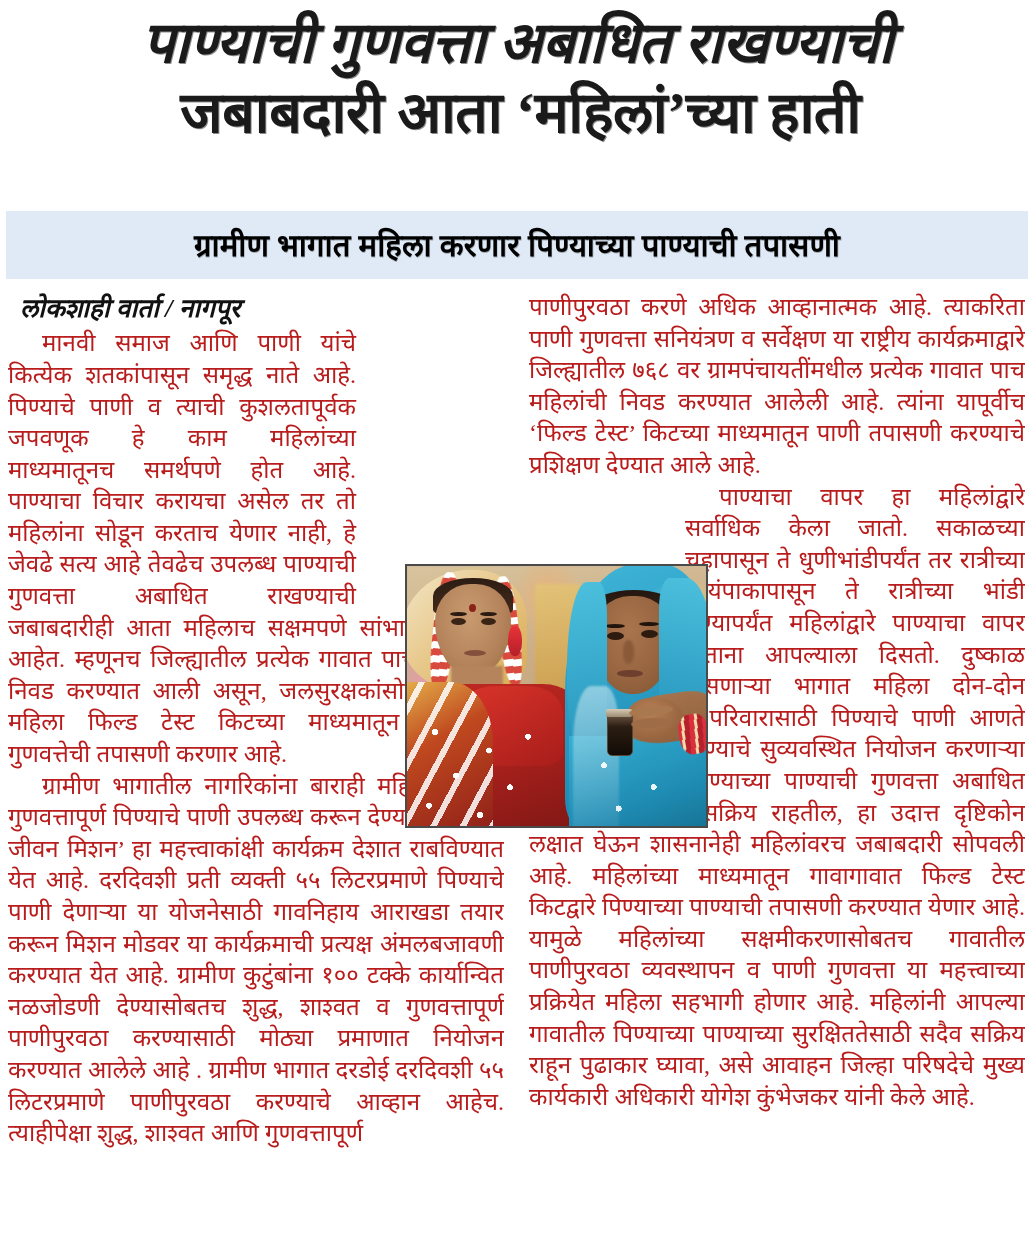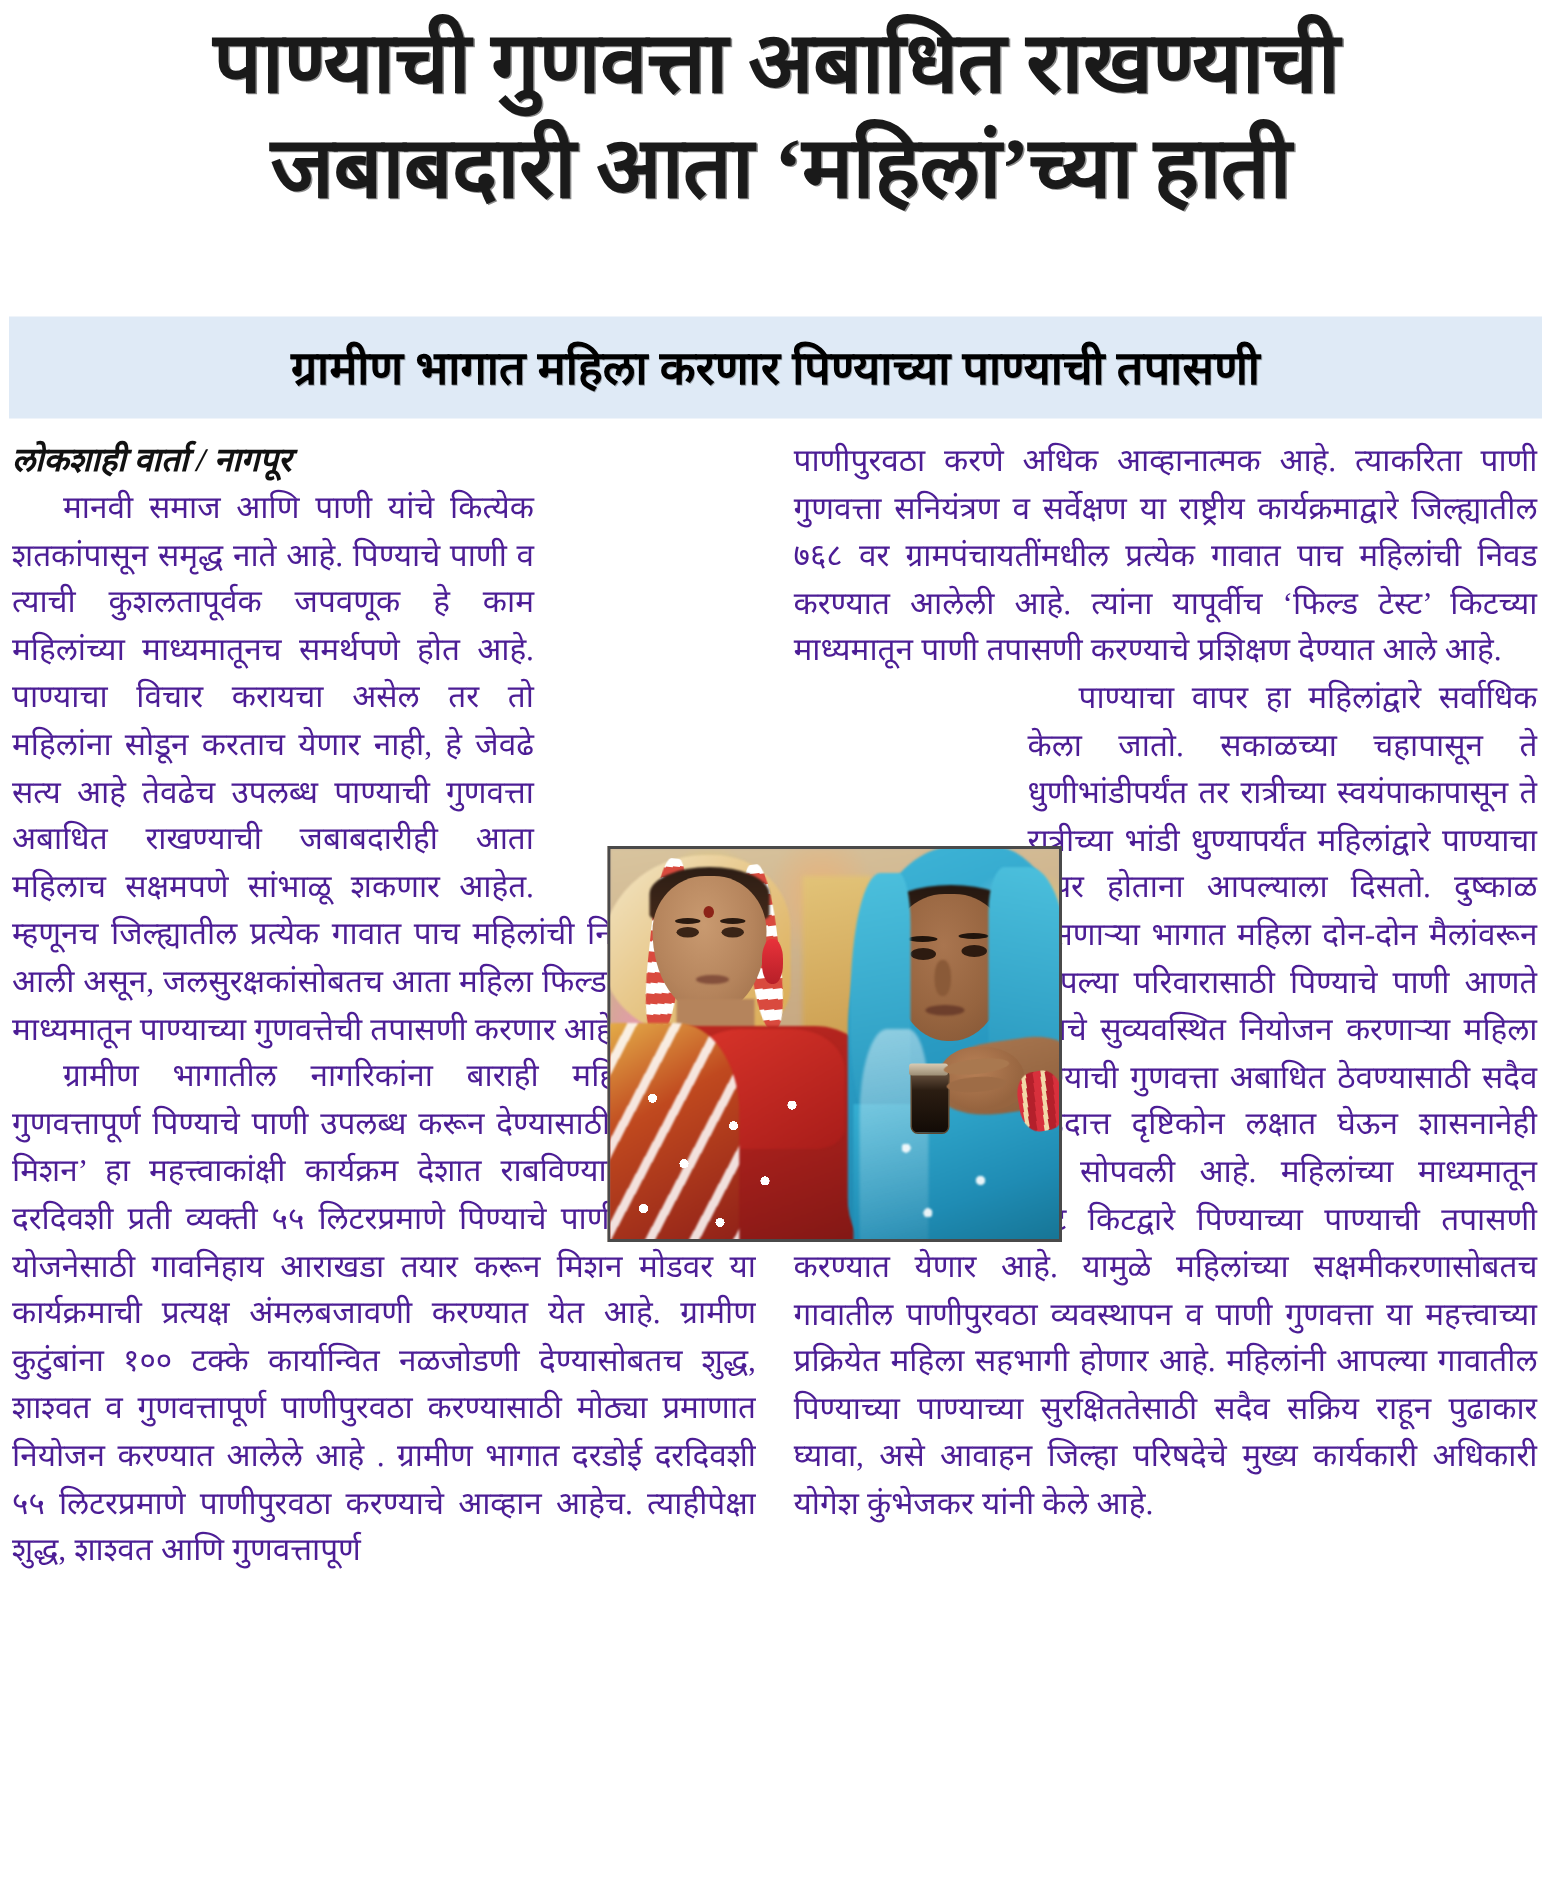--- a/index.html
+++ b/index.html
@@ -29,21 +29,21 @@
     font-size: 57px;
     line-height: 1.22;
     letter-spacing: -0.4px;
     color: #1a1a1a;
     text-shadow: 1px 1px 0 rgba(0,0,0,0.45);
   }
   .headline-line {
     display: block;
     white-space: nowrap;
   }
-  .headline-line.l1 { padding-left: 4px; }
+  .headline-line.l1 { padding-left: 4px; font-style: italic; }
   .headline-line.l2 { padding-left: 10px; }
 
   
   .subhead-band {
     position: absolute;
     left: 6px;
     top: 211px;
     width: 1022px;
     height: 68px;
     background: #dfeaf6;
@@ -77,35 +77,35 @@
     height: 959px;
     overflow: hidden;
   }
   .col-left  { left: 0; }
   .col-right { left: 521px; }
 
   .byline {
     font-family: "Liberation Serif", "DejaVu Serif", serif;
     font-weight: 700;
     font-style: italic;
-    font-size: 22px;
+    font-size: 26px;
     line-height: 1.32;
-    margin: 0 0 2px 0;
+    margin: 0 0 2px 12px;
     color: #111;
   }
 
   p.para {
     margin: 0;
     font-family: "Liberation Serif", "DejaVu Serif", serif;
-    font-size: 21px;
+    font-size: 24px;
     line-height: 31.6px;
     text-align: justify;
     text-justify: inter-word;
     text-indent: 34px;
-    color: #4c1d95;
+    color: #b91c1c;
     word-spacing: 0.2px;
   }
   p.para.noindent { text-indent: 0; }
 
   
   .photo-shim-left {
     float: right;
     width: 148px;
     height: 272px;
     shape-outside: inset(0);

